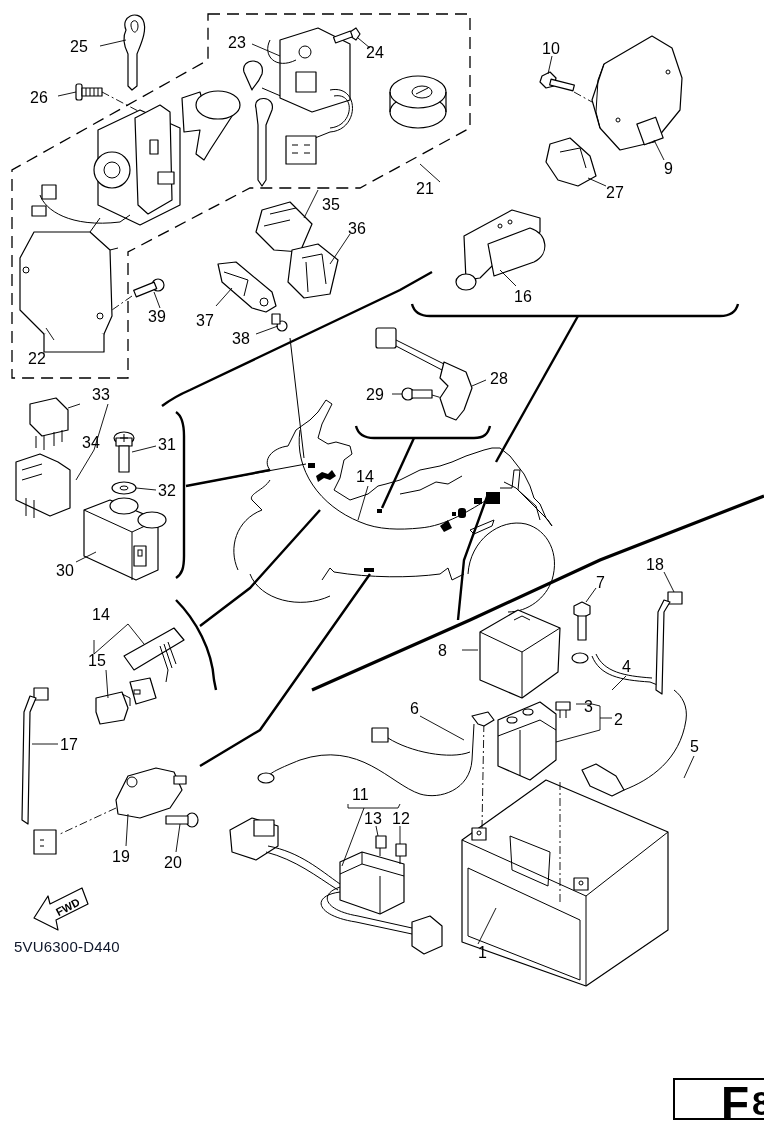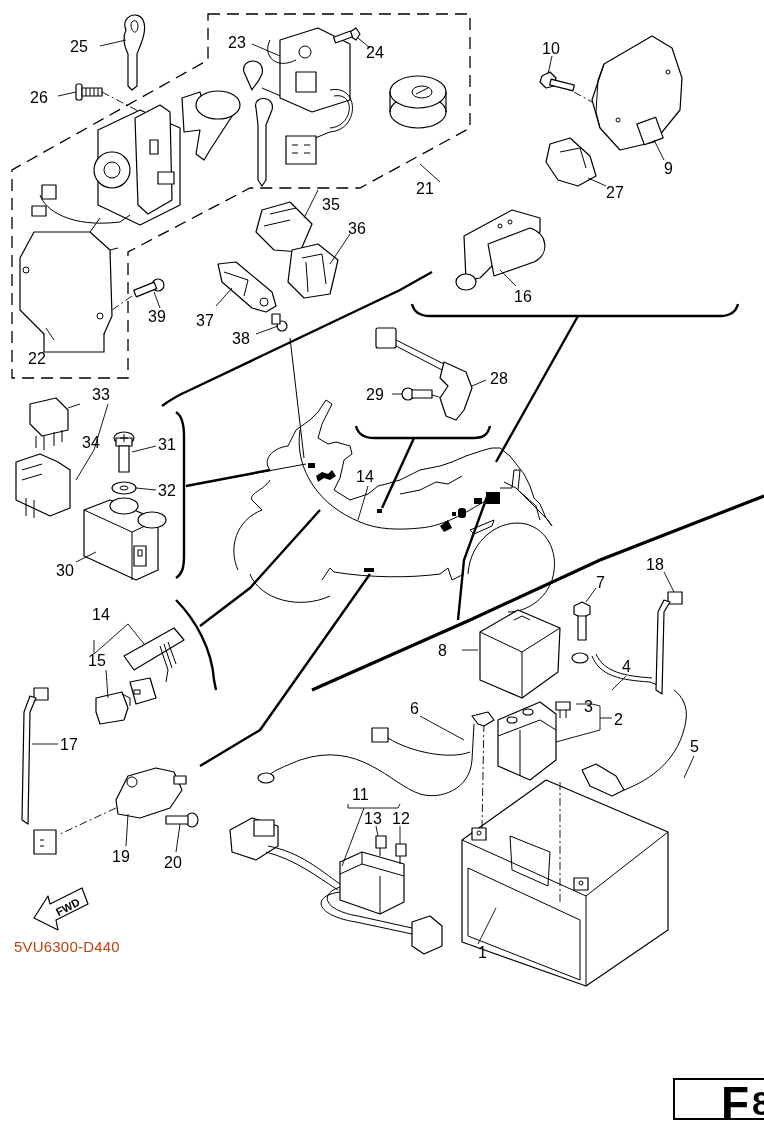--- a/index.html
+++ b/index.html
@@ -8,21 +8,21 @@
   #diagram { position: absolute; left: 0; top: 0; width: 764px; height: 1135px; }
   .part { fill: #ffffff; stroke: #000; stroke-width: 1.2; stroke-linejoin: round; }
   .thin { fill: none; stroke: #000; stroke-width: 1; }
   .lead { fill: none; stroke: #000; stroke-width: 0.9; }
   .dash { fill: none; stroke: #000; stroke-width: 1.3; stroke-dasharray: 12 7; }
   .chain { fill: none; stroke: #000; stroke-width: 0.9; stroke-dasharray: 8 3 2 3; }
   .brk { fill: none; stroke: #000; stroke-width: 2.4; }
   .thick { fill: none; stroke: #000; stroke-width: 3.2; }
   .blk { fill: #000; }
   .callout { font-family: "Liberation Sans", sans-serif; font-size: 16px; fill: #000; }
-  .code { position: absolute; left: 14px; top: 938px; font-size: 15px; color: #c2410c;
+  .code { position: absolute; left: 14px; top: 938px; font-size: 15px; color: #0f172a;
           font-family: "Liberation Sans", sans-serif; letter-spacing: 0.2px; }
   .pagebox { position: absolute; left: 673px; top: 1078px; width: 100px; height: 42px;
              border: 2px solid #000; box-sizing: border-box; background: #fff; }
   .pagebox span { position: absolute; right: 10px; top: -4px; font-weight: bold;
                   font-family: "Liberation Sans", sans-serif; color: #000; }
   .pagebox .big { font-size: 46px; right: 22px; }
   .pagebox .small { font-size: 34px; right: 0px; top: 4px; }
 </style>
 </head>
 <body>

